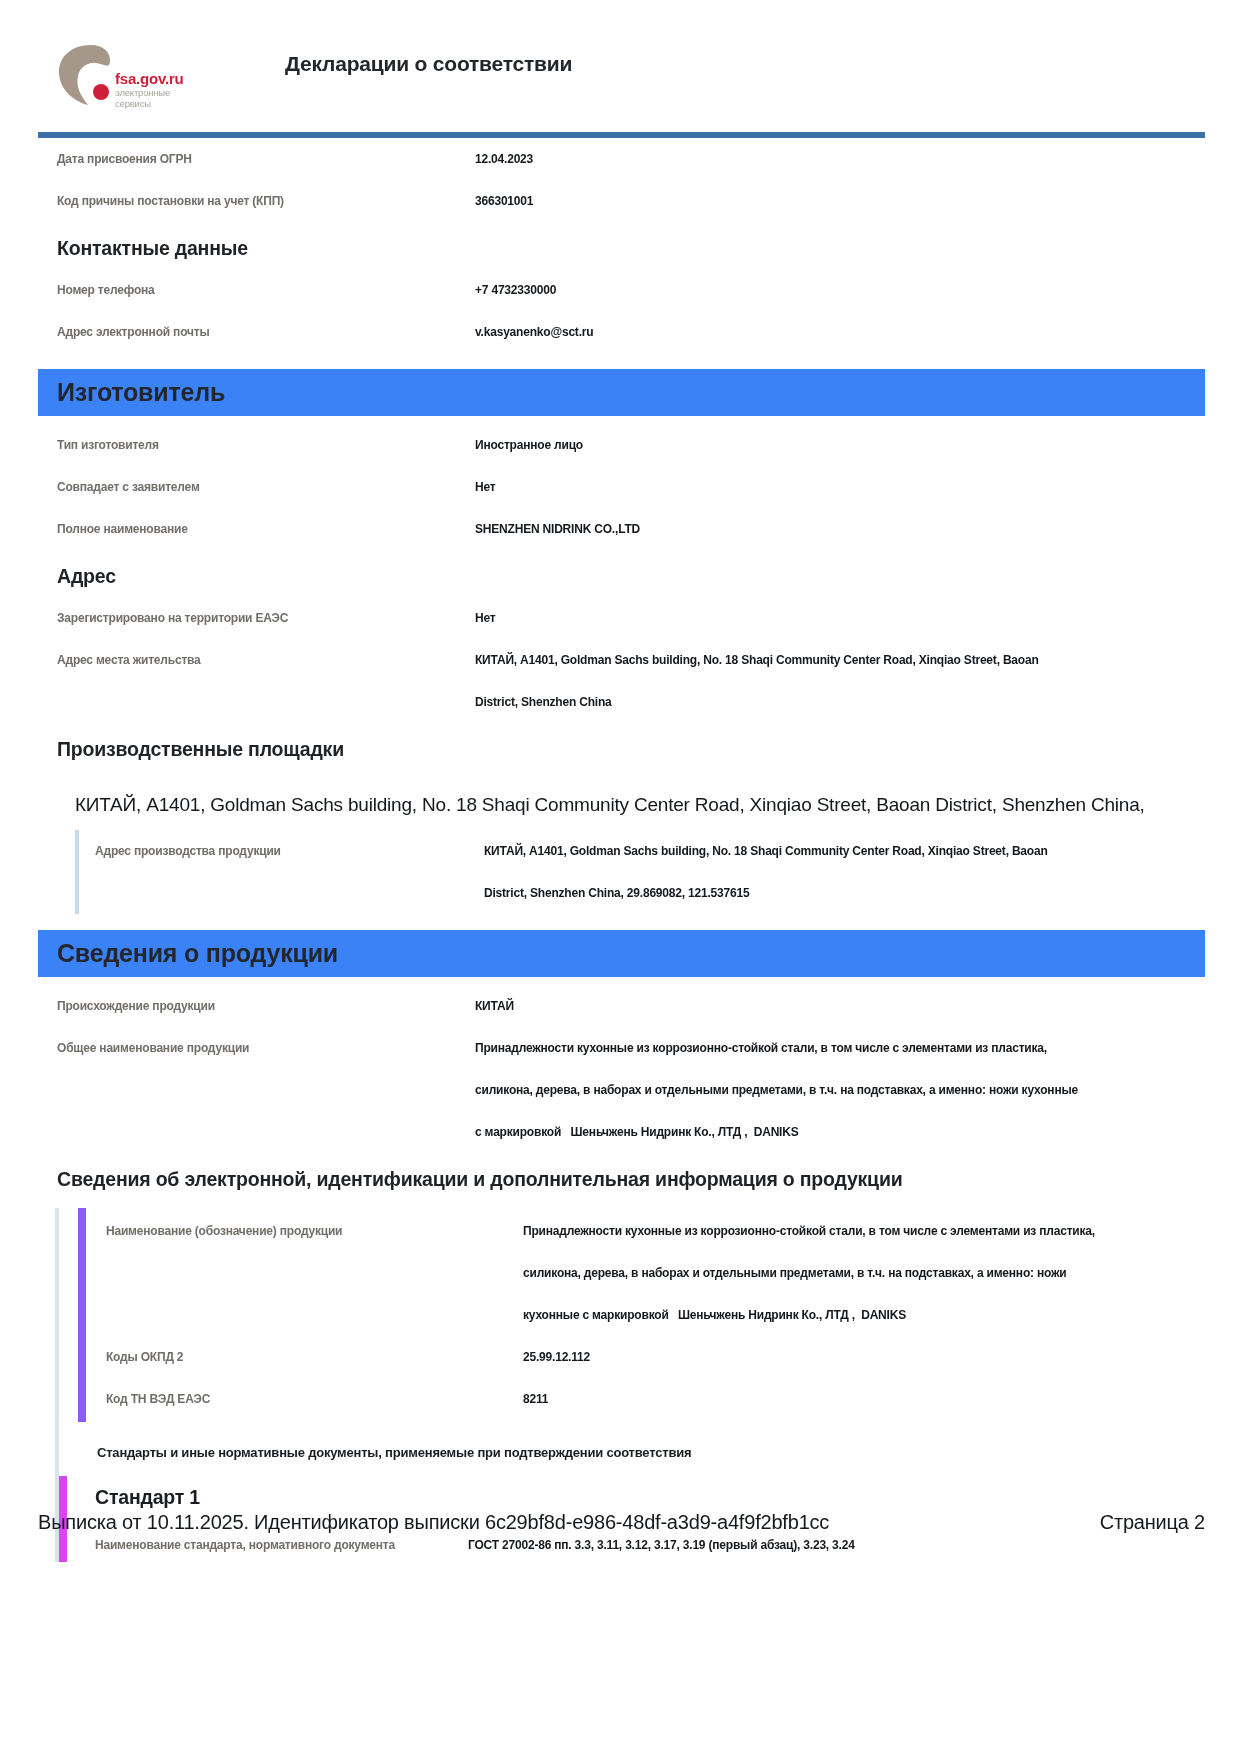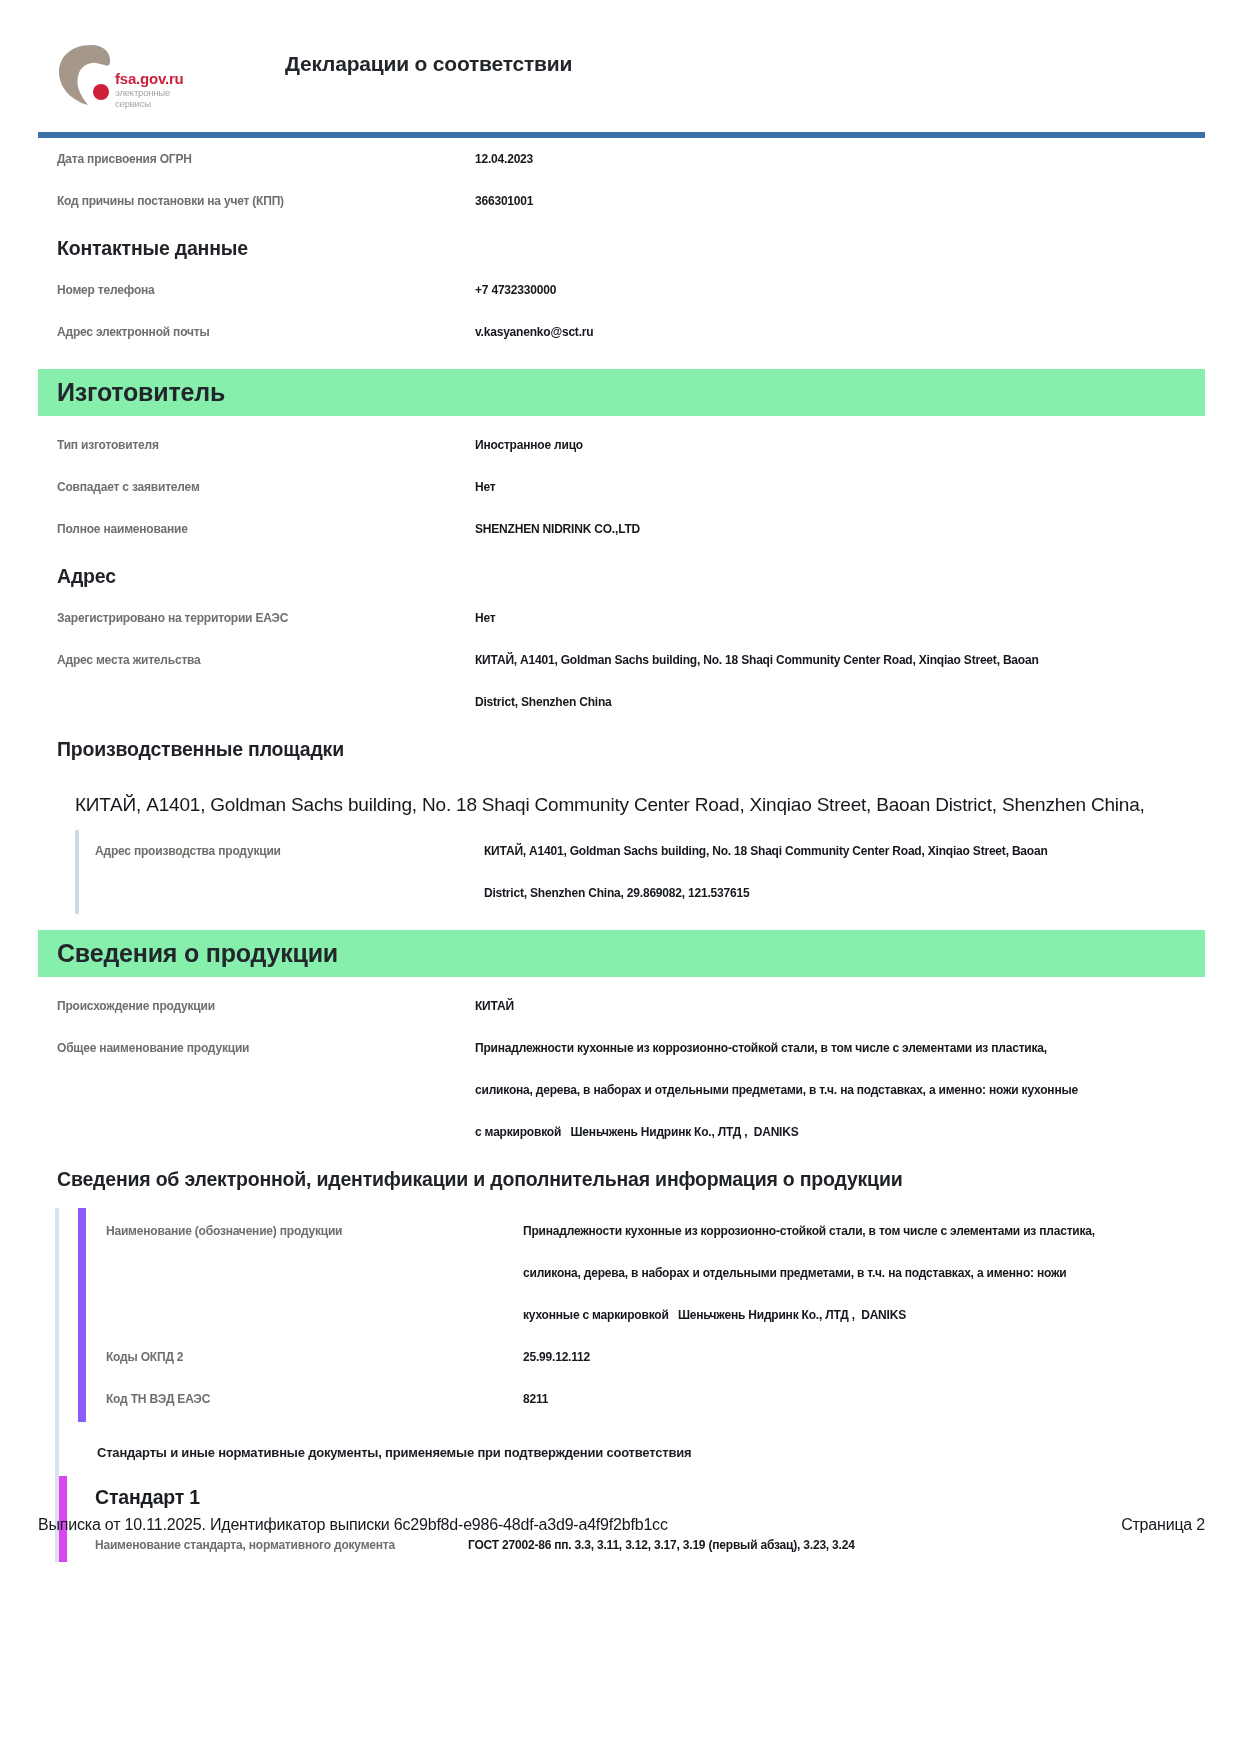--- a/index.html
+++ b/index.html
@@ -18,40 +18,40 @@
   .logo-sub{color:#a9a49f;font-size:9.5px;line-height:11px;}
   .doc-title{margin-left:78px;margin-top:8px;font-size:21px;font-weight:bold;color:#23262b;}
   
   .top-divider{height:6px;background:#3a71a7;margin-top:24px;}
   
   .row{display:flex;align-items:flex-start;font-size:12px;line-height:42px;font-weight:bold;}
   .row .lbl{color:#716e6b;flex:0 0 408px;padding-right:10px;}
   .row .val{color:#15181d;max-width:650px;white-space:pre-wrap;}
   .subhead{font-size:19.5px;font-weight:bold;color:#1f2227;line-height:42px;margin-top:5px;}
   
-  .band{background:#86efac;height:47px;display:flex;align-items:center;
+  .band{background:#3b82f6;height:47px;display:flex;align-items:center;
         padding-left:19px;font-size:25px;font-weight:bold;color:#23262c;
         margin-top:16px;margin-bottom:8px;}
   .pad-left{padding-left:19px;}
   
   .nest1{border-left:4px solid #d8e3f0;margin-left:17px;padding-left:0px;}
   .prod-block{border-left:4px solid #c9daeb;margin-left:37px;padding-left:16px;margin-top:4px;}
   .prod-block .lbl{flex:0 0 379px;}
   .site-line{margin-left:37px;font-size:19px;line-height:42px;color:#15181d;margin-top:14px;}
   .id-inner{border-left:8px solid #8b5cf6;margin-left:19px;padding-left:20px;margin-top:8px;padding-top:2px;padding-bottom:2px;}
   .id-inner .lbl{flex:0 0 407px;}
   .std-head{margin-left:38px;font-size:13px;font-weight:bold;line-height:42px;margin-top:10px;}
   .std-inner{border-left:8px solid #d946ef;padding-left:28px;margin-top:2px;padding-bottom:8px;}
   .std-inner .std-title{font-size:19.5px;font-weight:bold;line-height:42px;}
   .std-inner .row{margin-top:6px;}
   .std-inner .lbl{flex:0 0 363px;line-height:33px;padding-top:5px;}
   .std-inner .val{line-height:42px;}
   
   .footer{position:absolute;left:38px;right:35px;bottom:28px;display:flex;
-          justify-content:space-between;font-size:16px;color:#15181d;}
+          justify-content:space-between;font-size:20px;color:#15181d;}
 </style>
 </head>
 <body>
 
 <div class="page">
   <div class="inner">
 
     <div class="hdr">
       <div class="logo">
         <svg width="56" height="62" viewBox="0 0 56 62">

